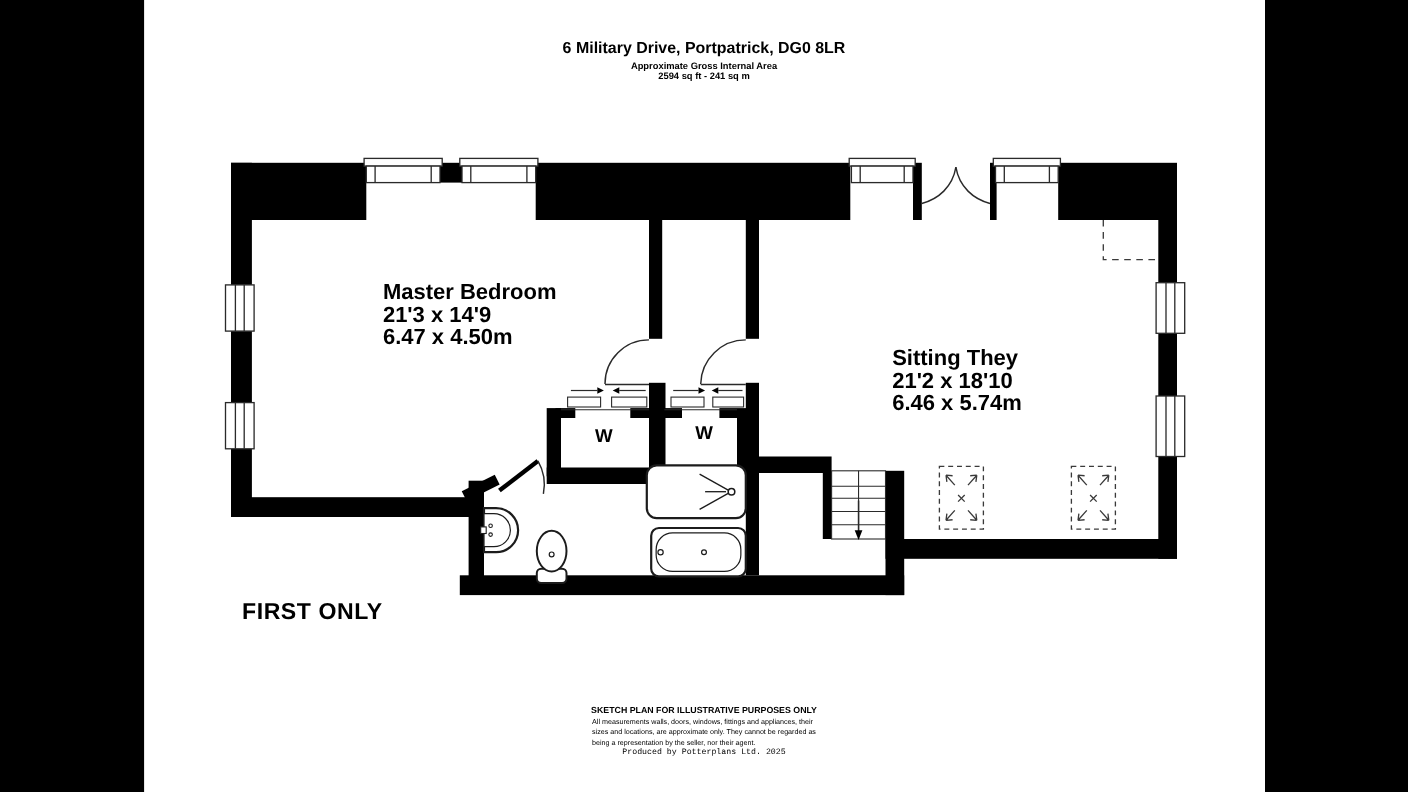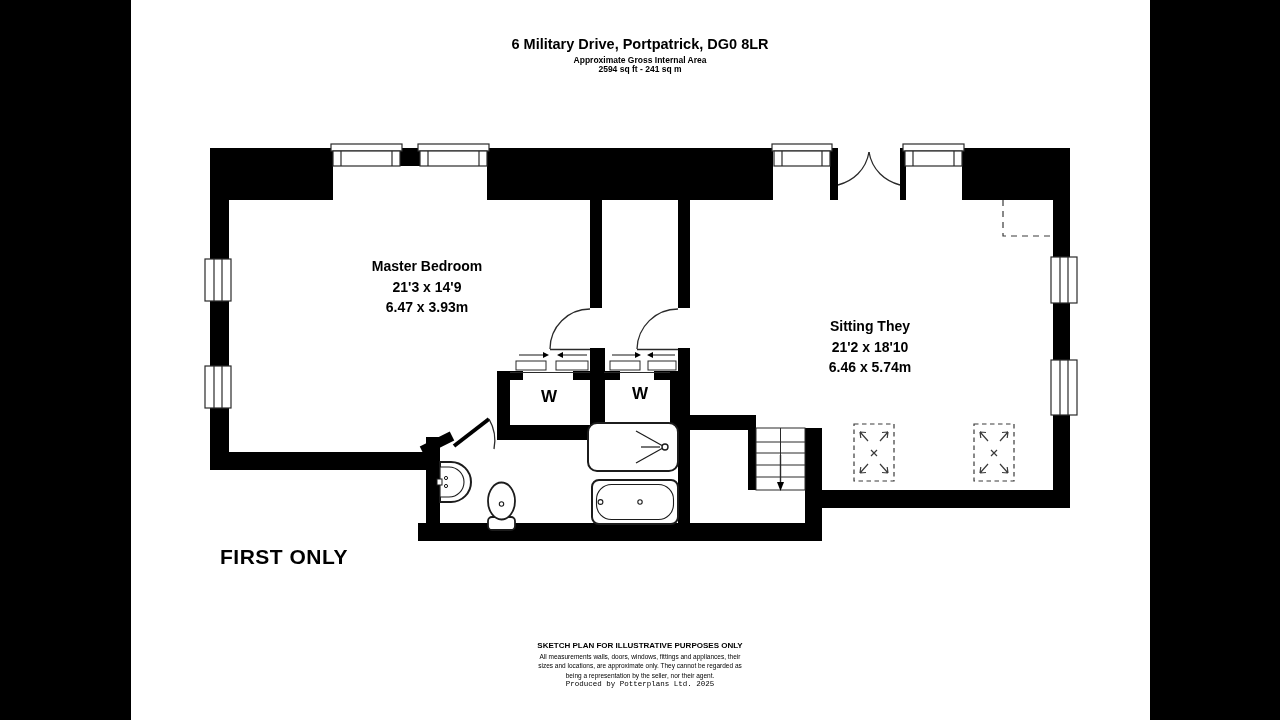--- a/index.html
+++ b/index.html
@@ -1,24 +1,24 @@
 <!DOCTYPE html>
 <html><head>
 <meta charset="utf-8">
 <style>
   html,body{margin:0;padding:0;background:#000;}
   .stage{position:relative;width:1280px;height:720px;background:#000;overflow:hidden;
          font-family:"Liberation Sans", sans-serif;color:#000;}
   .page{position:absolute;left:131px;top:0;width:1019px;height:720px;background:#fff;}
   svg.plan{position:absolute;left:0;top:0;width:1280px;height:720px;}
-  .lbl{position:absolute;text-align:center;transform:translateX(-50%);white-space:nowrap;}
+  .lbl{position:absolute;transform:translateX(-50%);white-space:nowrap;}
   .hdr-title{top:36px;left:640px;font-size:14.5px;font-weight:bold;}
   .hdr-sub{top:55px;left:640px;font-size:8.5px;font-weight:bold;}
   .hdr-area{top:64px;left:640px;font-size:8.5px;font-weight:bold;}
-  .room{font-weight:bold;font-size:14px;line-height:20.5px;}
+  .room{font-weight:bold;font-size:20px;line-height:20.5px;}
   .room-master{top:256px;left:427px;}
   .room-sitting{top:316px;left:870px;}
   .room-ensuite{top:429px;left:534px;font-size:17px;}
   .wlabel{font-weight:bold;font-size:17px;}
   .w-left{top:387px;left:549px;}
   .w-right{top:384px;left:640px;}
   .floor-label{position:absolute;left:220px;top:545px;font-size:21px;font-weight:bold;letter-spacing:.5px;}
   .ftr-notice{top:641px;left:640px;font-size:8px;font-weight:bold;}
   .ftr-disc{top:652px;left:640px;font-size:6.5px;line-height:9.3px;font-weight:normal;}
   .ftr-credit{top:680px;left:640px;font-size:7.5px;font-family:Liberation Mono, monospace;}
@@ -202,21 +202,21 @@
     </g>
   </svg>
 
   <div class="lbl hdr-title">6 Military Drive, Portpatrick, DG0 8LR</div>
   <div class="lbl hdr-sub">Approximate Gross Internal Area</div>
   <div class="lbl hdr-area">2594 sq ft - 241 sq m</div>
 
   <div class="lbl room room-master">
     <div>Master Bedroom</div>
     <div>21'3 x 14'9</div>
-    <div>6.47 x 3.93m</div>
+    <div>6.47 x 4.50m</div>
   </div>
 
   <div class="lbl room room-sitting">
     <div>Sitting They</div>
     <div>21'2 x 18'10</div>
     <div>6.46 x 5.74m</div>
   </div>
 
 
   <div class="lbl wlabel w-left">W</div>

